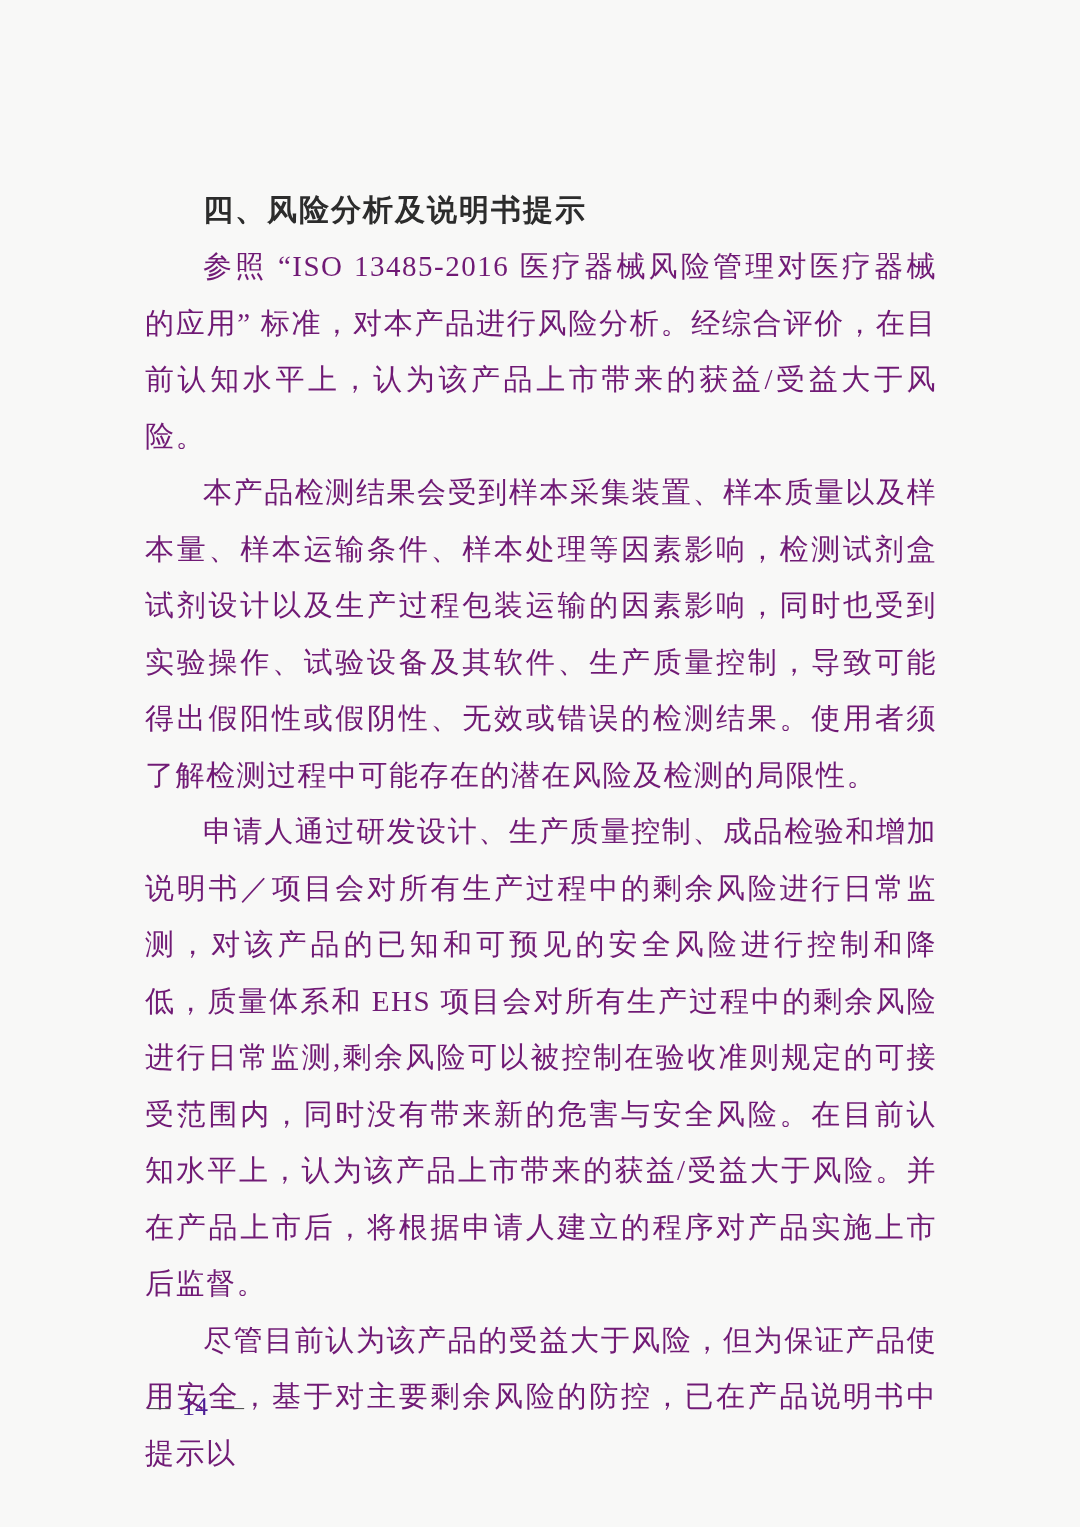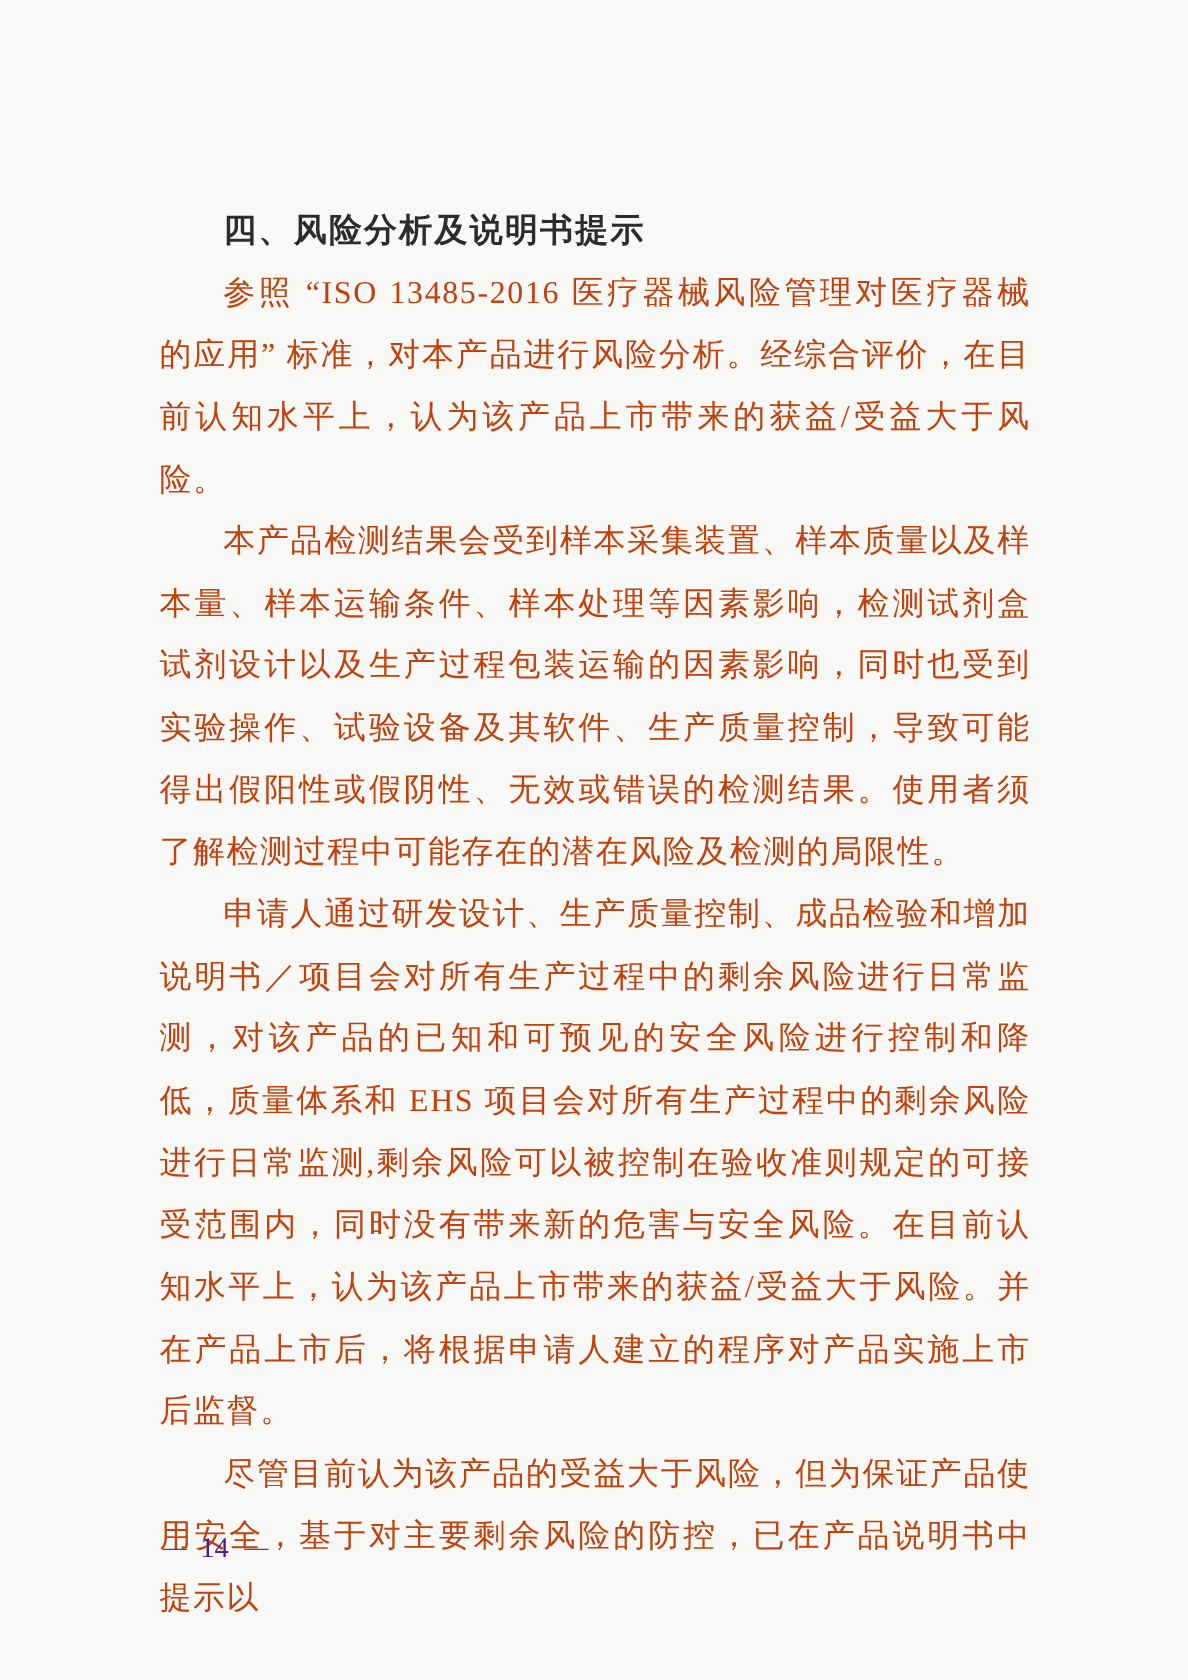--- a/index.html
+++ b/index.html
@@ -34,21 +34,21 @@
     font-family: "Liberation Sans", "DejaVu Sans", sans-serif;
   }
   .body-text p {
     margin: 0;
     text-indent: 2em;
     font-size: 29px;
     line-height: 56.5px;
     letter-spacing: 1.5px;
     text-align: justify;
     text-justify: inter-ideograph;
-    color: #c2410c;
+    color: #701a75;
   }
   .footer {
     position: absolute;
     left: 148px;
     top: 1392px;
     font-size: 25px;
     color: #333333;
     letter-spacing: 0;
     display: flex;
     align-items: center;

